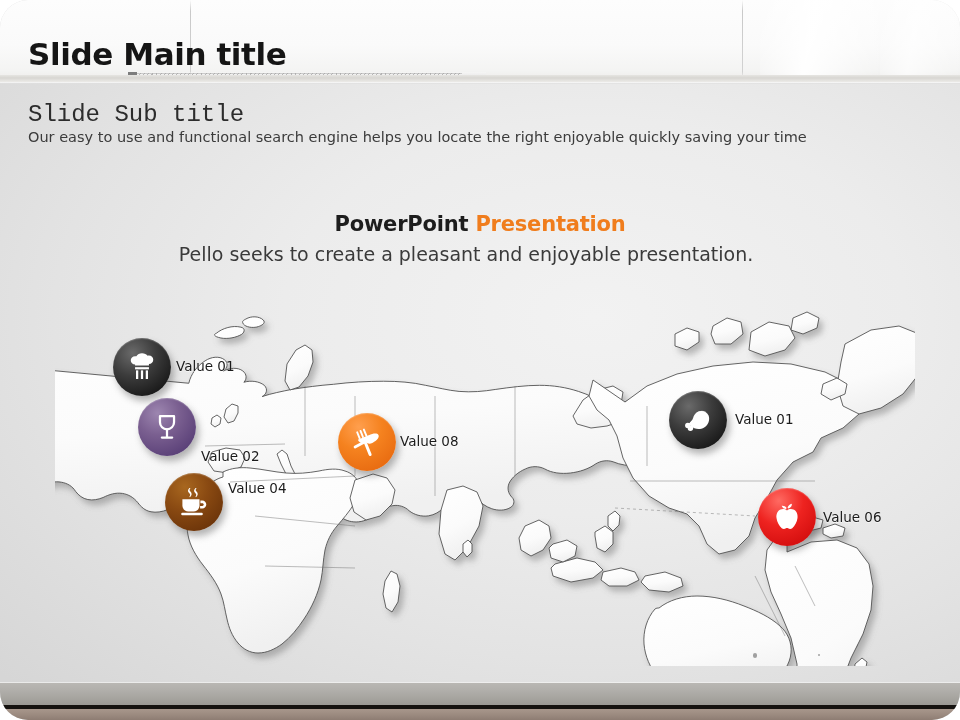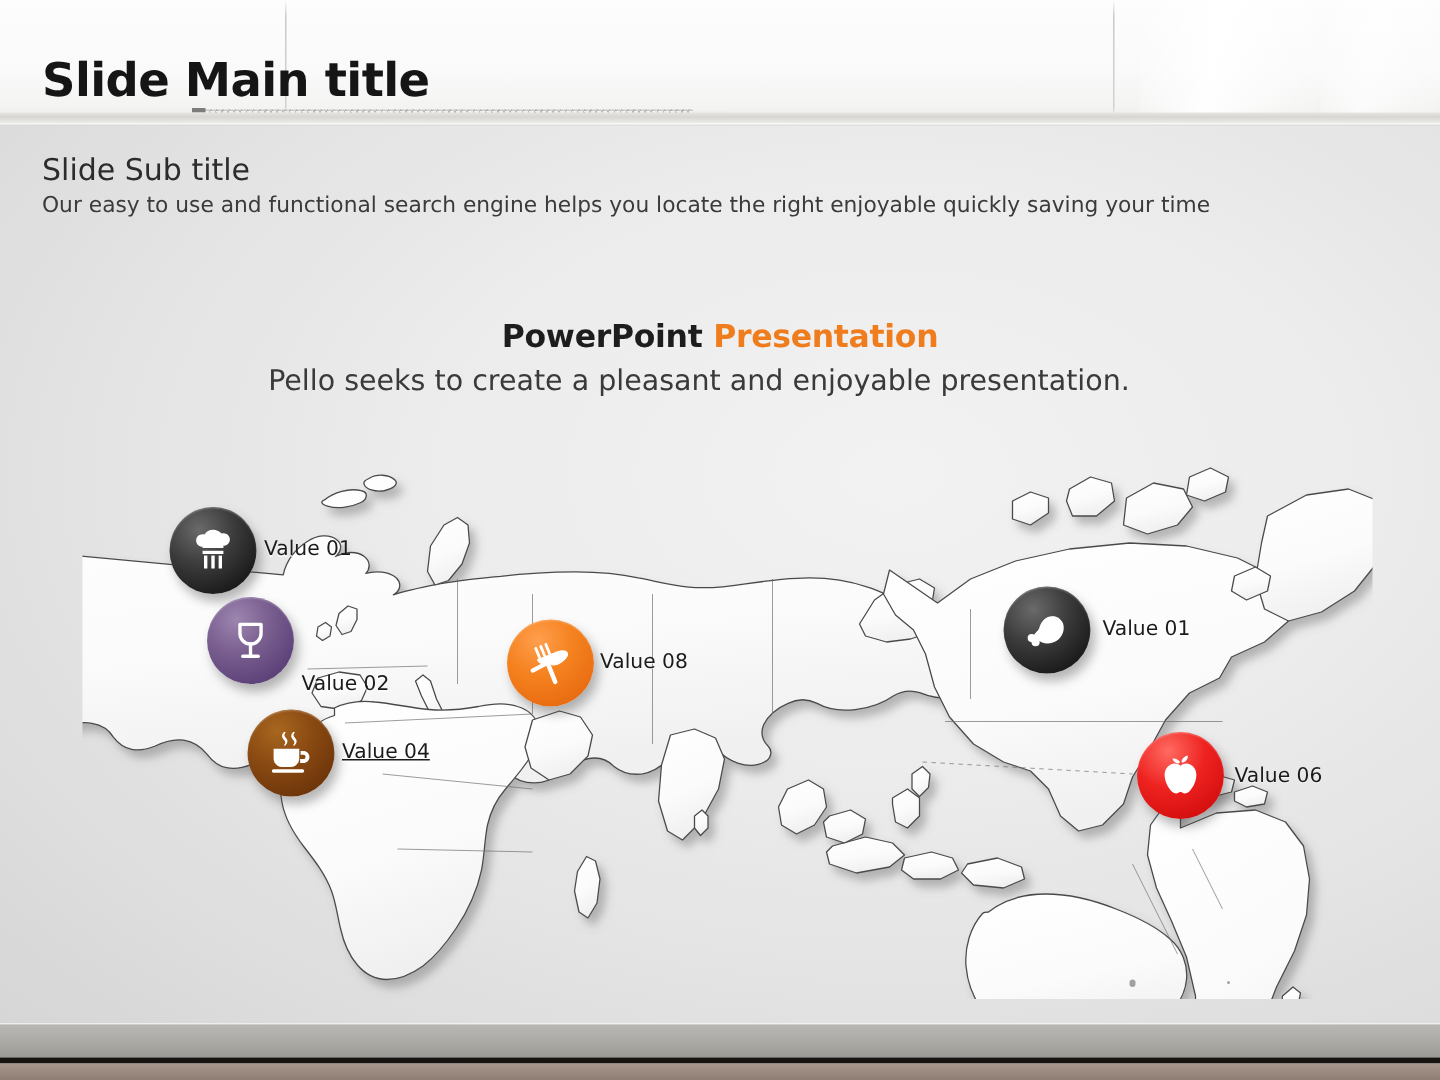--- a/index.html
+++ b/index.html
@@ -10,20 +10,21 @@
     overflow: hidden;
     background: #ffffff;
   }
 
   .slide {
     position: relative;
     width: 960px; height: 720px;
     overflow: hidden;
     background:
       radial-gradient(ellipse 820px 520px at 62% 44%, #f2f2f2 0%, #ececec 38%, #e3e3e3 66%, #d6d6d6 100%);
+    border-radius: 28px;
   }
 
   
   .header-band {
     position: absolute; left: 0; top: 0; width: 960px; height: 82px;
     background:
       linear-gradient(180deg, #fdfdfd 0%, #fafafa 55%, #f4f4f3 86%, #eceae8 100%);
     overflow: hidden;
   }
   .cab-seam {
@@ -63,22 +64,23 @@
   }
 
   
   .main-title {
     position: absolute; left: 28px; top: 36px;
     font-size: 31px; font-weight: bold; letter-spacing: -0.4px;
     color: #151515; white-space: nowrap;
   }
   .sub-title {
     position: absolute; left: 28px; top: 101px;
-    font-size: 20px; font-weight: normal; color: #2c2c2c;
+    font-size: 24px; font-weight: normal; color: #2c2c2c;
     white-space: nowrap;
+    font-family: Liberation Mono, monospace;
   }
   .sub-desc {
     position: absolute; left: 28px; top: 129px;
     font-size: 14.5px; color: #3b3b3b; white-space: nowrap;
   }
 
   
   .center-head {
     position: absolute; left: 0; top: 212px; width: 960px;
     text-align: center; font-size: 21px; font-weight: bold;
@@ -367,21 +369,21 @@
     <span>
       <svg width="32" height="32" viewBox="0 0 32 32" fill="#fff">
         <path d="M11.2 2.2c-1.6 1.6-1.6 3.3 0 4.9 1.2 1.2 1.3 2.3.3 3.4-.3.4.3.9.7.5 1.9-1.8 1.9-3.7.2-5.4-1.1-1.1-1.1-2.1-.1-3.1.4-.4-.6-.8-1.1-.3z"></path>
         <path d="M17.3 2.2c-1.6 1.6-1.6 3.3 0 4.9 1.2 1.2 1.3 2.3.3 3.4-.3.4.3.9.7.5 1.9-1.8 1.9-3.7.2-5.4-1.1-1.1-1.1-2.1-.1-3.1.4-.4-.6-.8-1.1-.3z"></path>
         <path d="M4.4 13.2h17.1v6.4c0 3.2-2.6 5.8-5.8 5.8h-5.5c-3.2 0-5.8-2.6-5.8-5.8v-6.4z"></path>
         <path d="M22.4 14.6h1.9c2.2 0 4 1.8 4 4s-1.8 4-4 4h-2.2v-2.6h2.2c.8 0 1.4-.6 1.4-1.4s-.6-1.4-1.4-1.4h-1.9v-2.6z"></path>
         <rect x="3.2" y="26.8" width="21.6" height="2.4" rx="1.2"></rect>
       </svg>
     </span>
   </div>
-  <div class="marker-label" style="left:228px; top:493px;text-decoration:underline;">Value 04</div>
+  <div class="marker-label" style="left:228px; top:480px;">Value 04</div>
 
   <div class="marker m-dark" style="left:669px; top:391px;">
     <span>
       <svg width="32" height="32" viewBox="0 0 32 32" fill="#fff">
         <path d="M26.6 11.4c1.6 4.4-.2 9.4-4.4 12-4.4 2.7-10 1.9-13.3-1.6-1.3-1.4-1.2-3.4.2-4.6 1-.9 1.6-2 2-3.3.6-2.2 1.9-4.2 3.9-5.6 3.9-2.7 9.3-1.4 11.6 3.1z"></path>
         <path d="M10.5 17.8l-3.4 3.4" stroke="#fff" stroke-width="2.6" stroke-linecap="round"></path>
         <circle cx="5.8" cy="21.4" r="2.7"></circle>
         <circle cx="8.4" cy="24.2" r="2.7"></circle>
         <path d="M14.4 9.6c2.6-2.1 6.2-2.6 9.2-1.2" stroke="#fff" stroke-width="1.4" fill="none" stroke-linecap="round" opacity=".55"></path>
       </svg>

